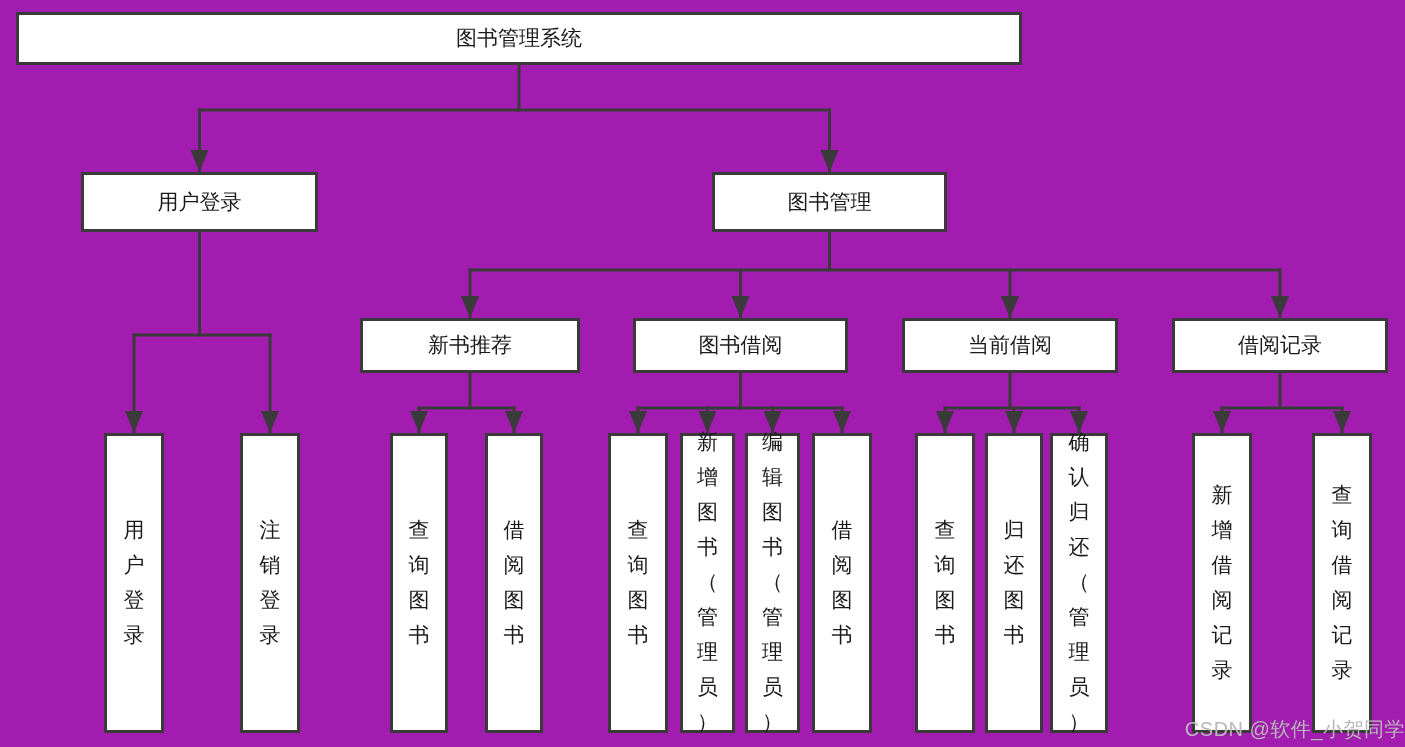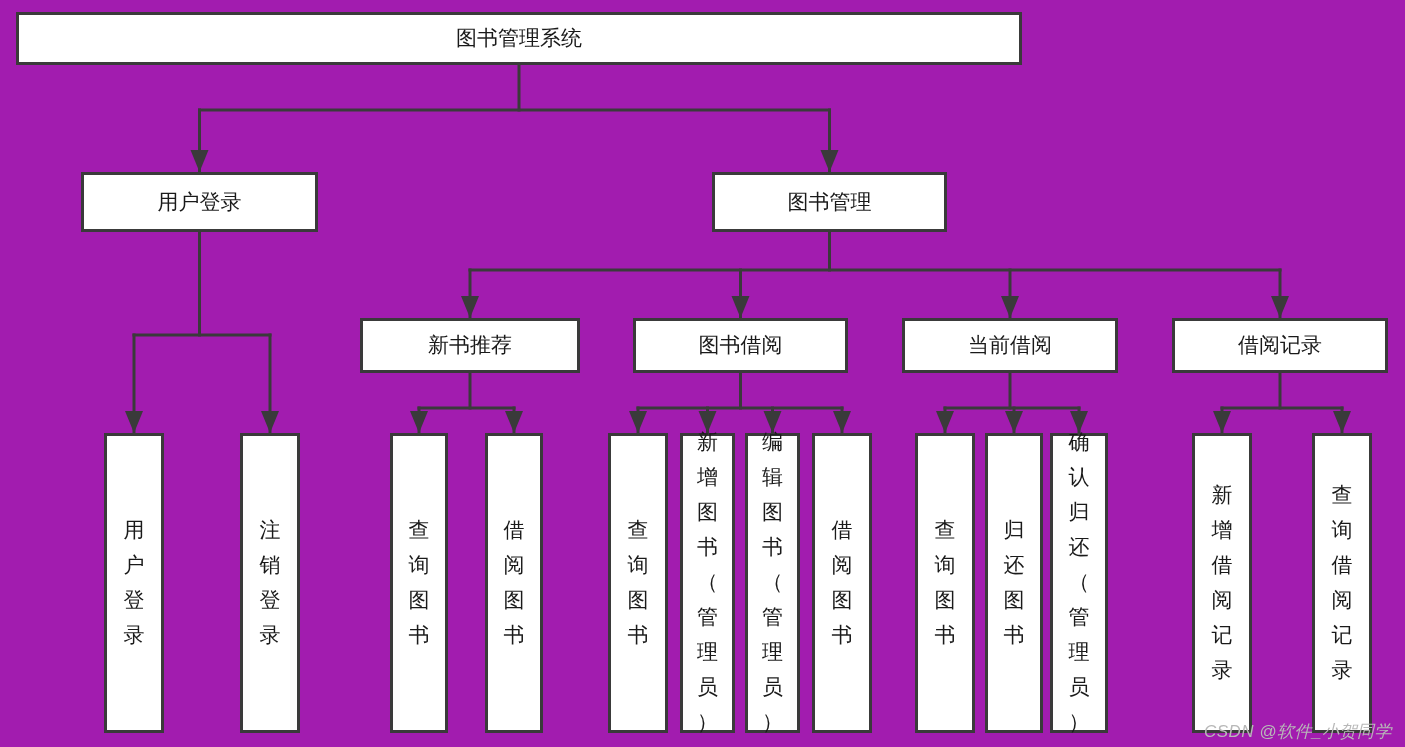--- a/index.html
+++ b/index.html
@@ -48,29 +48,28 @@
     dominant-baseline: middle;
   }
   .node-label-leaf {
     font-family: "Liberation Sans", "DejaVu Sans", sans-serif;
     font-size: 21px;
     fill: #1a1a1a;
     text-anchor: middle;
   }
   .watermark {
     position: absolute;
-    right: 13px;
+    right: 0;
     bottom: 4px;
     font-family: "Liberation Sans", "DejaVu Sans", sans-serif;
-    font-size: 17px;
+    font-size: 20px;
     color: #b8b8b8;
     letter-spacing: 0.5px;
     white-space: nowrap;
     user-select: none;
-    font-style: italic;
   }
 </style>
 </head>
 <body>
 
 <div id="diagram-root">
   <svg class="diagram-canvas" id="diagram-canvas" viewBox="0 0 1405 747" xmlns="http://www.w3.org/2000/svg">
       <g>
         <line x1="519" y1="65" x2="519" y2="110" class="conn"></line>
         <line x1="199.5" y1="110" x2="829.5" y2="110" class="conn"></line>

